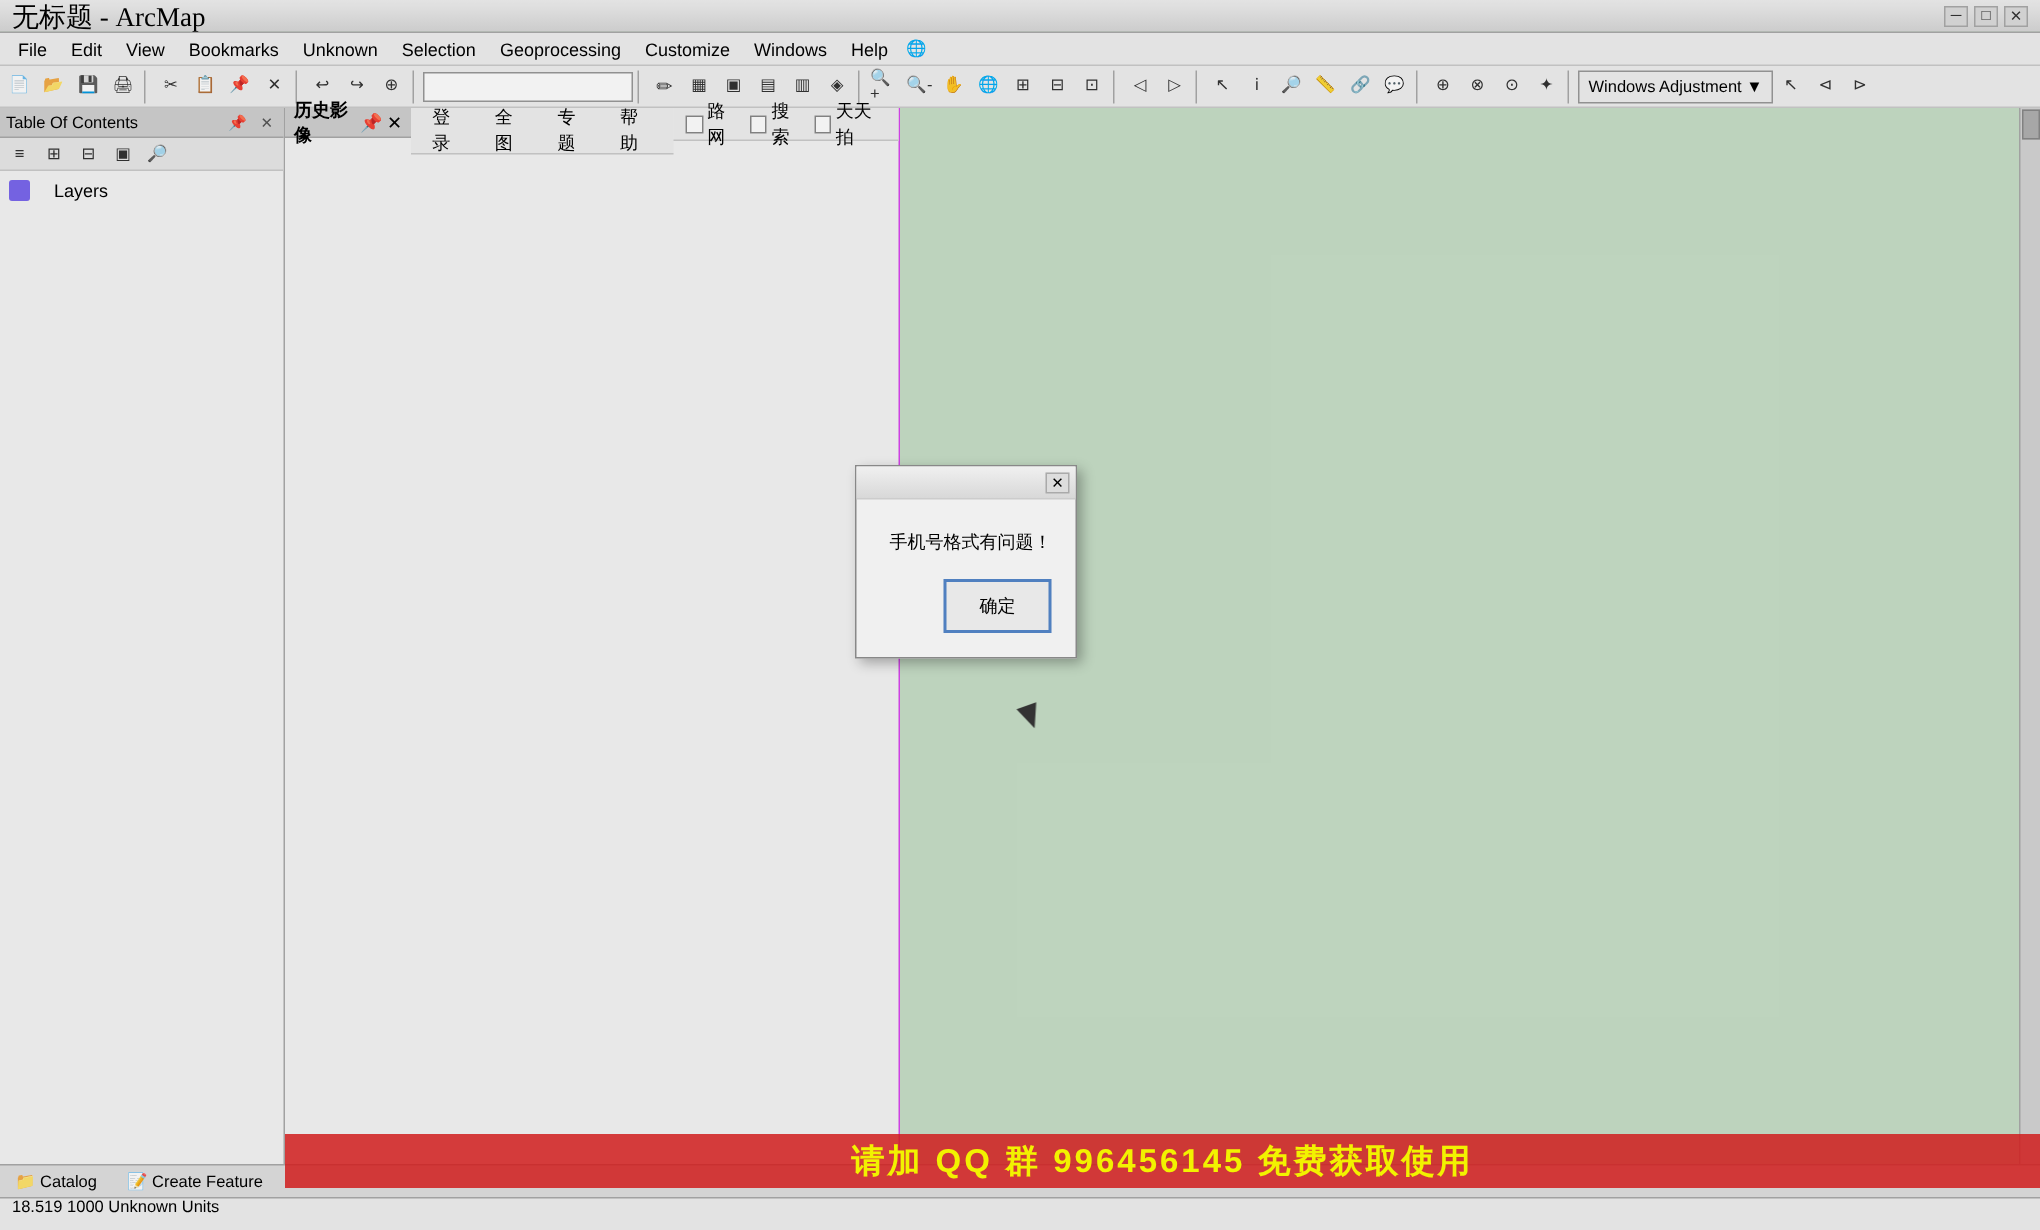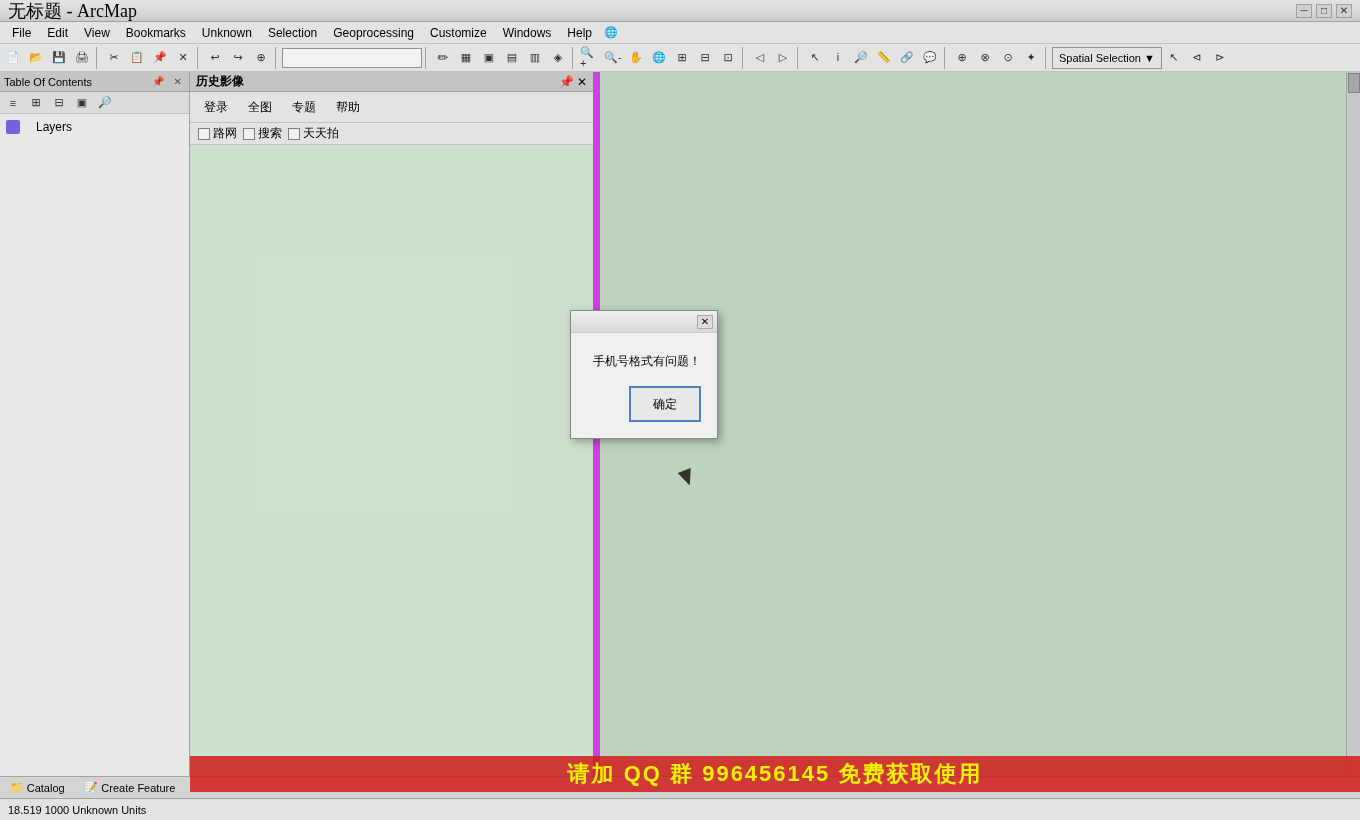--- a/index.html
+++ b/index.html
@@ -131,23 +131,23 @@
       background: #7B68EE;
       border-radius: 2px;
       flex-shrink: 0;
     }
     .layer-name { font-size: 12px; color: #000; margin-left: 12px; }
 
     
     #hist-panel {
       width: 410px;
       background: #f5f5f5;
-      border-right: 7px solid #d946ef;
-      display: flex;
-      flex-direction: column;
+      border-right: 1px solid #d946ef;
+      display: flex;
+      flex-direction: row;
       flex-shrink: 0;
     }
     #hist-header {
       height: 20px;
       background: #d0d0d0;
       display: flex;
       align-items: center;
       justify-content: space-between;
       padding: 0 6px;
       border-bottom: 1px solid #aaa;
@@ -202,21 +202,21 @@
       position: relative;
       overflow: hidden;
     }
 
     
     #status-bar {
       height: 22px;
       background: #f0f0f0;
       border-top: 1px solid #aaa;
       display: flex;
-      align-items: center;
+      align-items: flex-start;
       padding: 0 8px;
       font-size: 11px;
       color: #000;
       position: absolute;
       bottom: 0;
       left: 0;
       right: 0;
     }
 
     
@@ -500,21 +500,21 @@
       <span class="icon-sym">⊗</span>
     </div>
   <div class="tb-btn">
       <span class="icon-sym">⊙</span>
     </div>
   <div class="tb-btn">
       <span class="icon-sym">✦</span>
     </div>
   <div class="tb-separator"></div>
   <div class="spatial-adj-btn">
-    <span>Spatial Selection</span>
+    <span>Windows Adjustment</span>
     <span>▼</span>
   </div>
   <div class="tb-btn">
       <span class="icon-sym">↖</span>
     </div>
   <div class="tb-btn">
       <span class="icon-sym">⊲</span>
     </div>
   <div class="tb-btn">
       <span class="icon-sym">⊳</span>

